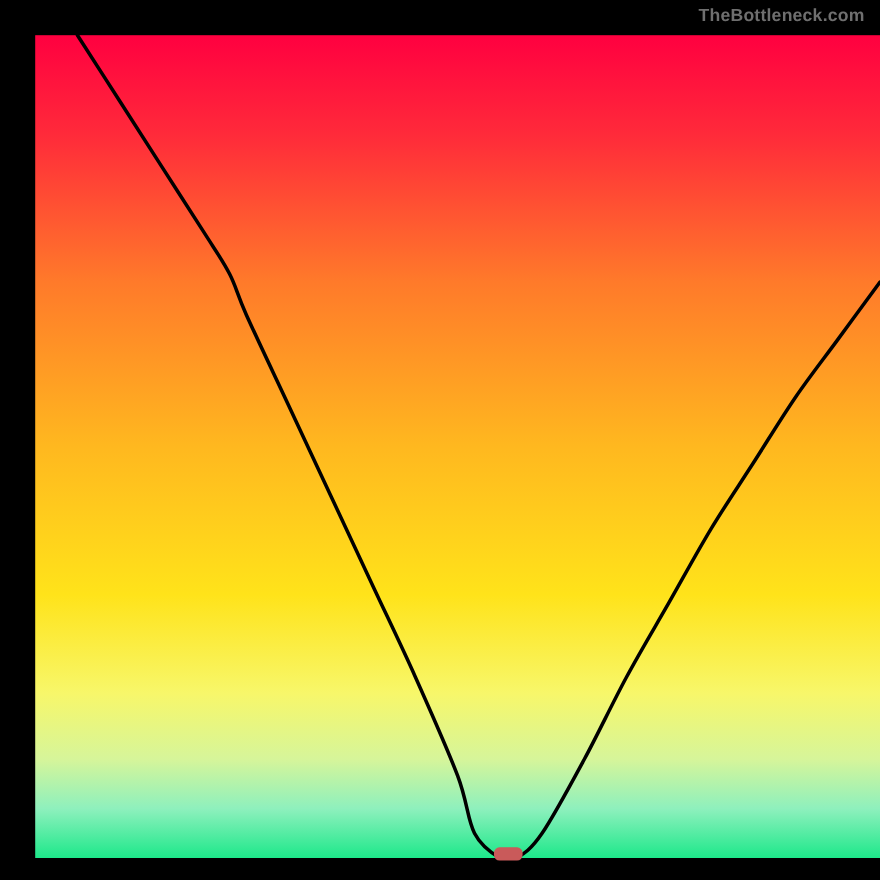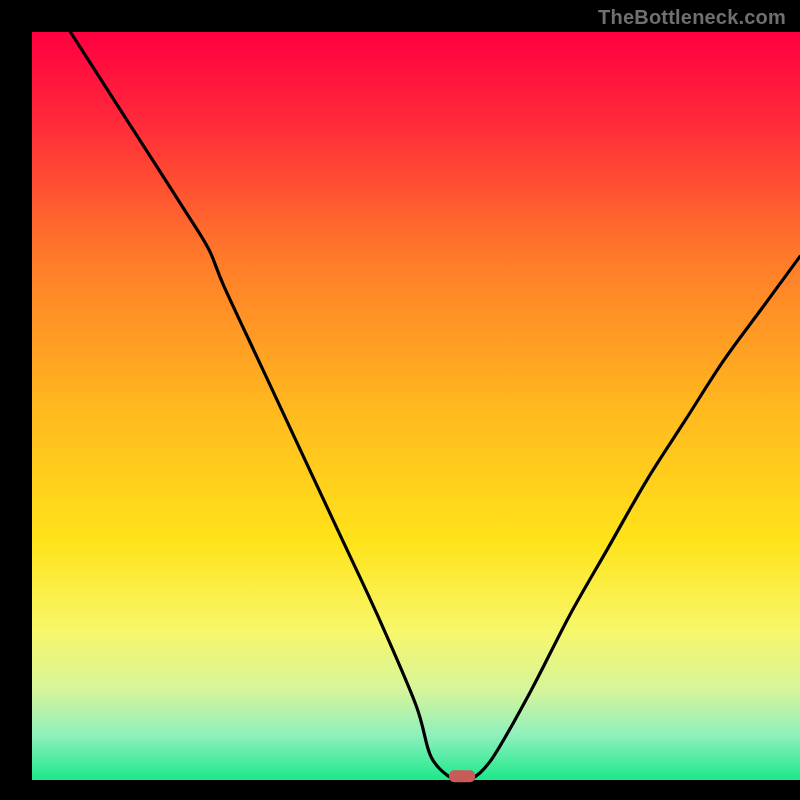--- a/index.html
+++ b/index.html
@@ -14,21 +14,21 @@
   .stage {
     position: relative;
     width: 800px;
     height: 800px;
     background: #000;
   }
   .watermark {
     position: absolute;
     top: 6px;
     right: 14px;
-    font-size: 20px;
+    font-size: 16px;
     font-weight: 600;
     color: #6f6f6f;
     letter-spacing: 0.2px;
   }
   svg {
     position: absolute;
     top: 0;
     left: 0;
   }
 </style>

